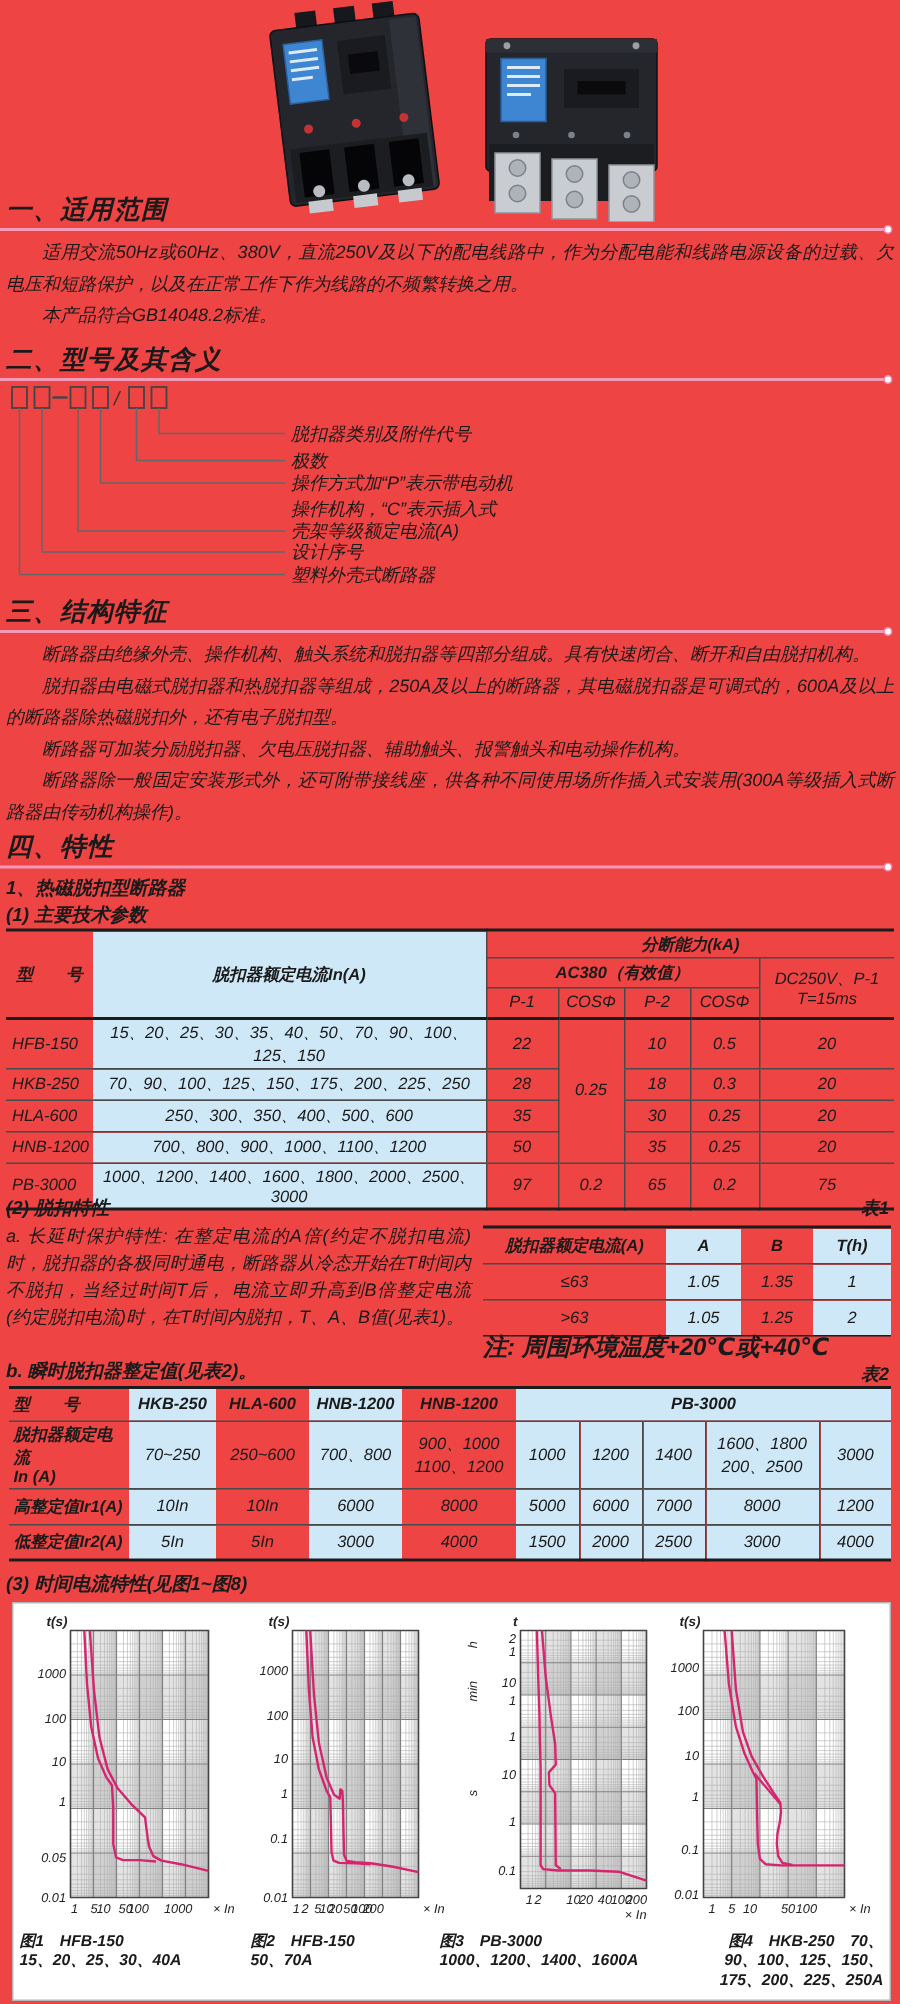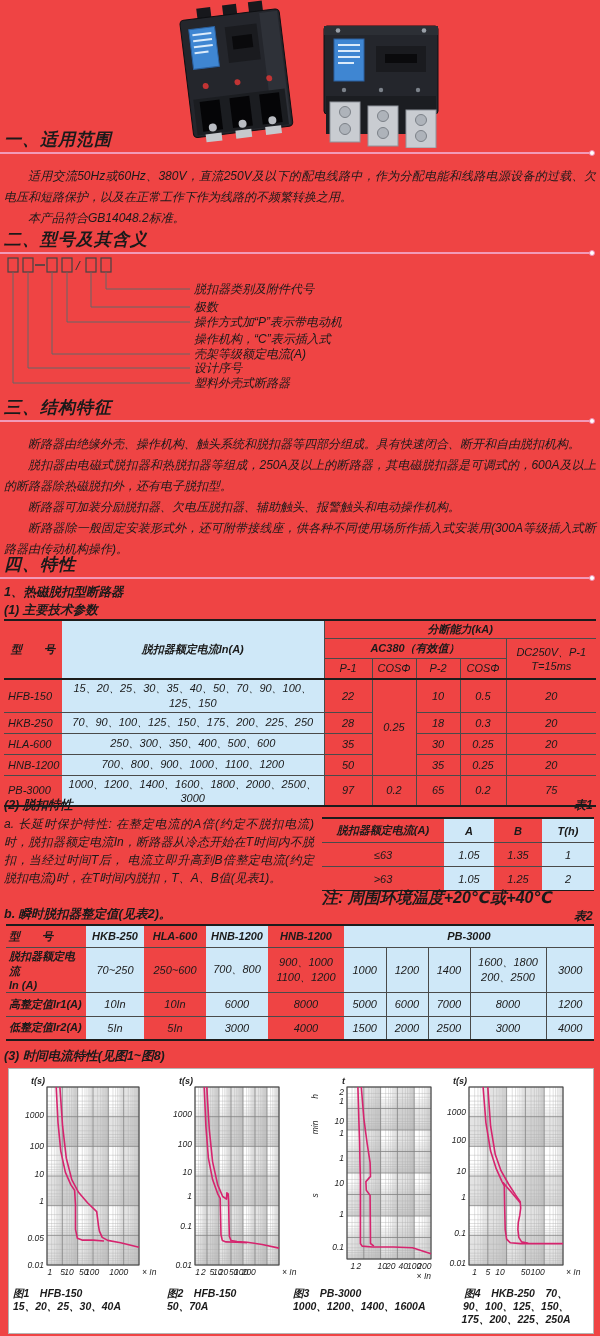--- a/index.html
+++ b/index.html
@@ -4,21 +4,21 @@
 <style>
   html,body{margin:0;padding:0;background:#fff;}
   #page{position:relative;width:600px;height:1336px;background:#ef4444;overflow:hidden;
         font-family:"Liberation Sans","DejaVu Sans",sans-serif;color:#1a1a1a;font-style:italic;}
   .abs{position:absolute;}
   .h-sec{position:absolute;left:4px;font-size:17px;font-weight:700;letter-spacing:1px;white-space:nowrap;}
   .rule{position:absolute;left:0;width:593px;height:2px;background:#f29ab8;}
   .rule::after{content:"";position:absolute;right:-2px;top:-2px;width:4px;height:4px;
                border:1px solid #ee8cae;border-radius:50%;background:#fff;}
   .para{position:absolute;font-size:12px;line-height:21px;text-align:justify;}
-  .ind{text-indent:24px;margin-top:8px;}
+  .ind{text-indent:24px;}
   .sub-b{position:absolute;font-size:12.5px;font-weight:700;white-space:nowrap;}
   .tbl-label{position:absolute;font-size:12px;font-weight:700;}
   table{border-collapse:collapse;table-layout:fixed;}
   td{font-size:11px;text-align:center;vertical-align:middle;padding:1px 2px;white-space:pre-line;overflow:hidden;}
   .blue{background:#cfe8f8;}
   
   #t1{position:absolute;left:4px;top:619px;width:592px;border-top:2px solid #1c1c1c;border-bottom:2px solid #1c1c1c;}
   #t1 .vl{border-left:1px solid #4a4a4a;}
   #t1 .hb{border-bottom:1px solid #4a4a4a;}
   #t1 tr.data td{border-top:1px solid #4a4a4a;}
@@ -32,21 +32,21 @@
   
   #t2{position:absolute;left:6px;top:924px;width:588px;border-top:2px solid #1c1c1c;border-bottom:2px solid #1c1c1c;}
   #t2 tr+tr td{border-top:1px solid #4a4a4a;}
   #t2 td.rowhdr{font-weight:700;text-align:left;padding-left:3px;}
   #t2 td.sub{border-left:1px solid #4a4a4a;}
   #t2 tr.hd td{font-weight:700;}
   
   #panel{position:absolute;left:8px;top:1068px;width:584px;height:264px;border:1px solid #b5b5b5;background:#fff;}
   .chart{position:absolute;}
   .cap{font-size:10.5px;line-height:13px;text-align:left;white-space:nowrap;font-weight:700;}
-  .cap-l{text-align:center;padding-left:6px;}
+  .cap-l{text-align:right;padding-left:6px;}
   svg text{font-family:"Liberation Sans","DejaVu Sans",sans-serif;}
 </style>
 </head>
 <body>
 
 <div id="page">
 
   <svg class="abs" style="left:168px;top:0" width="280" height="148">
     <g transform="rotate(-7 70 70) translate(18,4)">
       <rect x="18" y="0" width="14" height="12" fill="#17181c"></rect>
@@ -225,21 +225,21 @@
       <td class="vl">0.2</td>
       <td class="vl">65</td>
       <td class="vl">0.2</td>
       <td class="vl">75</td>
     </tr>
   </tbody>
     </table>
 
   <div class="sub-b" style="left:4px;top:797px">(2) 脱扣特性</div>
   <div class="tbl-label" style="left:574px;top:797px">表1</div>
-  <div class="para" style="left:4px;top:815px;width:310px;line-height:18px">a. 长延时保护特性: 在整定电流的A倍(约定不脱扣电流)时，脱扣器额定电流In，断路器从冷态开始在T时间内不脱扣，当经过时间T后， 电流立即升高到B倍整定电流(约定脱扣电流)时，在T时间内脱扣，T、A、B值(见表1)。</div>
+  <div class="para" style="left:4px;top:815px;width:310px;line-height:18px">a. 长延时保护特性: 在整定电流的A倍(约定不脱扣电流)时，脱扣器的各极同时通电，断路器从冷态开始在T时间内不脱扣，当经过时间T后， 电流立即升高到B倍整定电流(约定脱扣电流)时，在T时间内脱扣，T、A、B值(见表1)。</div>
 
   <table id="ta">
     <colgroup>
         <col style="width:122px">
         <col style="width:50px">
         <col style="width:48px">
         <col style="width:52px">
       </colgroup>
     <tbody>
         <tr class="hd" style="height:22px">

